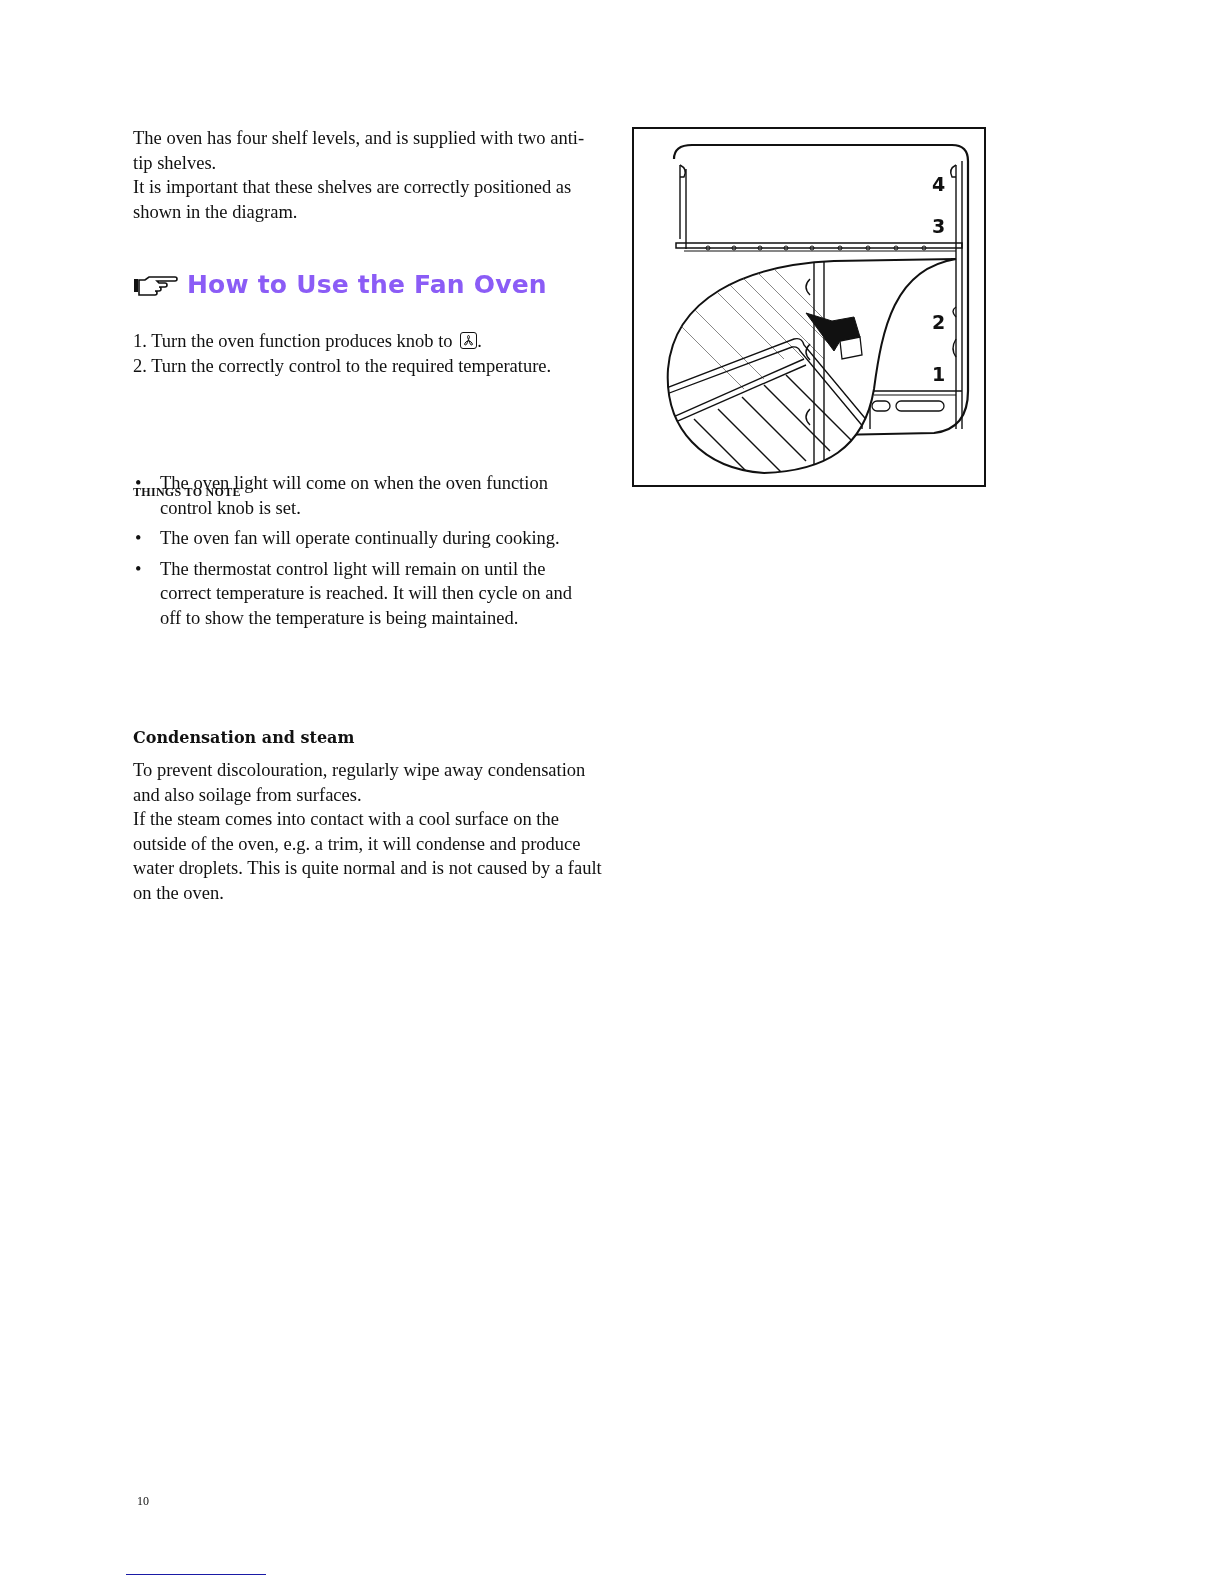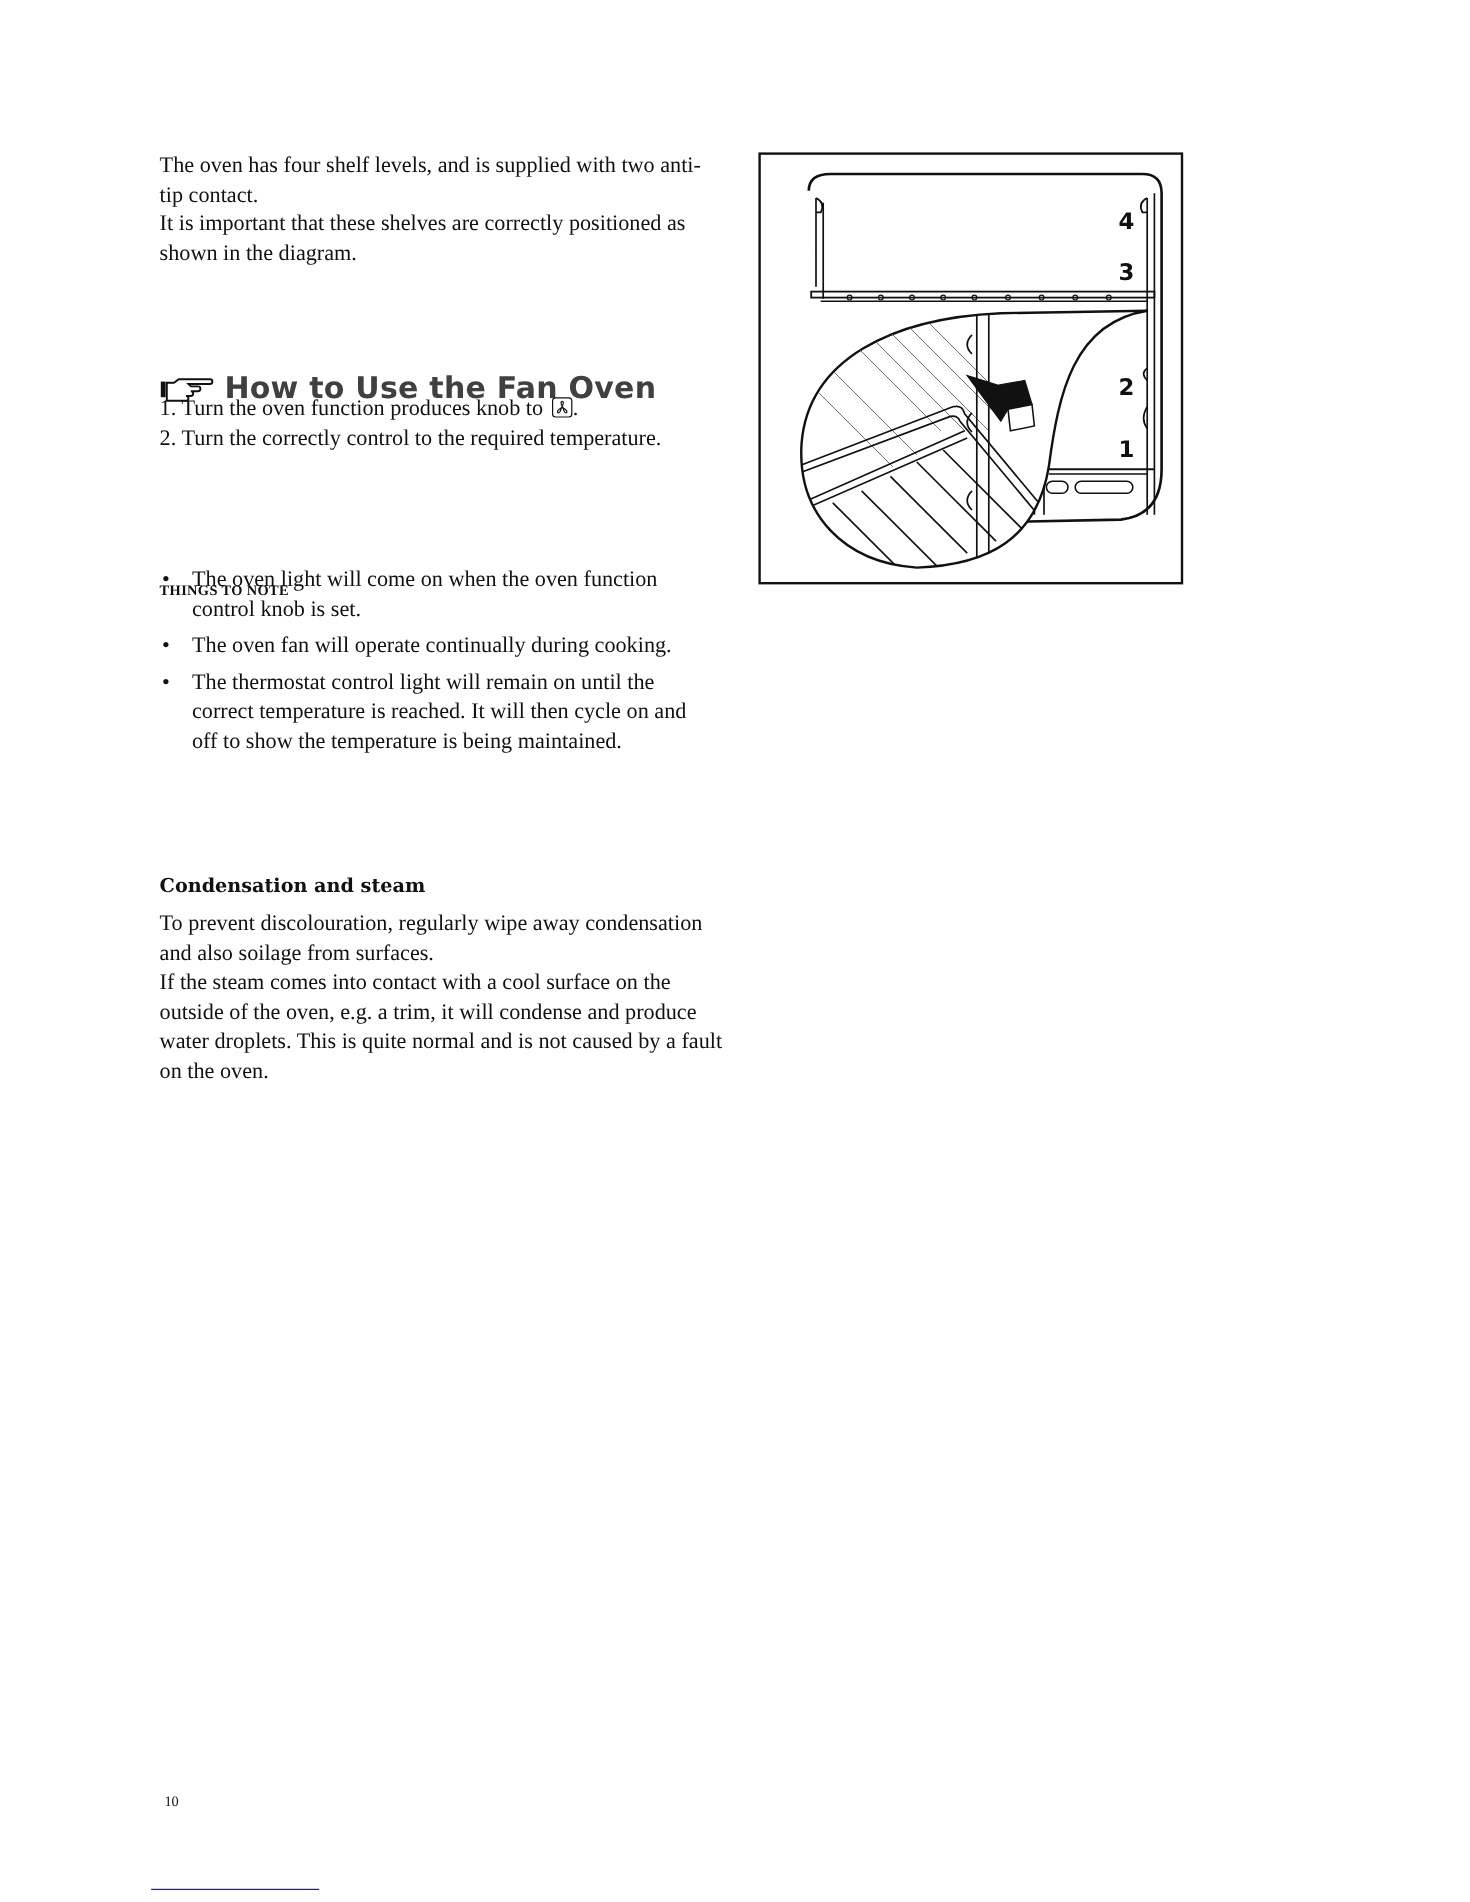--- a/index.html
+++ b/index.html
@@ -2,21 +2,21 @@
 <html><head>
 <meta charset="utf-8">
 <style>
   html, body { margin: 0; padding: 0; background: #ffffff; }
   body { width: 1225px; height: 1585px; position: relative; overflow: hidden;
          font-family: "Liberation Serif", "DejaVu Serif", serif; color: #111; }
   .col { position: absolute; left: 133px; width: 460px; }
   .p { font-size: 18.5px; line-height: 24.5px; margin: 0; }
   #intro { top: 126px; }
   #heading { position: absolute; left: 133px; top: 270px; display: flex; align-items: center;
-             font-family: "DejaVu Sans", sans-serif; font-size: 25px; font-weight: bold; color: #404040; letter-spacing: 0.2px; margin-top: 39px; }
+             font-family: "DejaVu Sans", sans-serif; font-size: 25px; font-weight: bold; color: #8b5cf6; letter-spacing: 0.2px; }
   #heading .hand { width: 46px; height: 22px; margin-right: 8px; }
   #steps { top: 329px; }
   .fanbox { display: inline-block; width: 15px; height: 15px; border: 1.6px solid #111; border-radius: 3px;
             vertical-align: -2px; margin-left: 3px; position: relative; }
   .fanbox svg { position: absolute; left: 1px; top: 1px; }
   #notes-title { position: absolute; left: 133px; top: 443px; font-weight: bold; font-size: 12px; letter-spacing: 0.3px; margin-top: 42px; }
   #notes { position: absolute; left: 133px; top: 471px; width: 460px; margin: 0; padding: 0; list-style: none; }
   #notes li { position: relative; padding-left: 27px; font-size: 18.5px; line-height: 24.5px; margin-bottom: 6px; }
   #notes li .bullet { position: absolute; left: 2px; top: 0; }
   #cond-title { position: absolute; left: 133px; top: 728px; font-weight: bold; font-size: 16px;
@@ -25,21 +25,21 @@
   #page-number { position: absolute; left: 137px; top: 1494px; font-size: 12px; }
   #footer-link { position: absolute; left: 126px; top: 1574px; width: 140px; height: 0; border-top: 1.5px solid #1a1aa6; }
   #figure { position: absolute; left: 632px; top: 127px; width: 354px; height: 360px; border: 2px solid #111; box-sizing: border-box; }
   #figure svg { position: absolute; left: 0; top: 0; }
   .shelf-num { font-family: "DejaVu Sans", sans-serif; font-weight: bold; font-size: 19px; fill: #111; }
 </style>
 </head>
 <body>
 
 <div class="col" id="intro">
-  <p class="p">The oven has four shelf levels, and is supplied with two anti-tip contact.</p>
+  <p class="p">The oven has four shelf levels, and is supplied with two anti-tip shelves.</p>
   <p class="p">It is important that these shelves are correctly positioned as shown in the diagram.</p>
 </div>
 
 <div id="heading">
   <svg class="hand" viewBox="0 0 46 22">
     <rect x="1" y="5" width="4" height="13" fill="#111"></rect>
     <path d="M6 6 h6 l4 -3 h26 a2 2 0 0 1 0 4 h-18 l2 2 h6 a2 2 0 0 1 0 4 h-6 a2 2 0 0 1 0 4 h-4 a2 2 0 0 1 0 4 h-16 z" fill="none" stroke="#111" stroke-width="1.6"></path>
   </svg>
   <span>How to Use the Fan Oven</span>
 </div>

